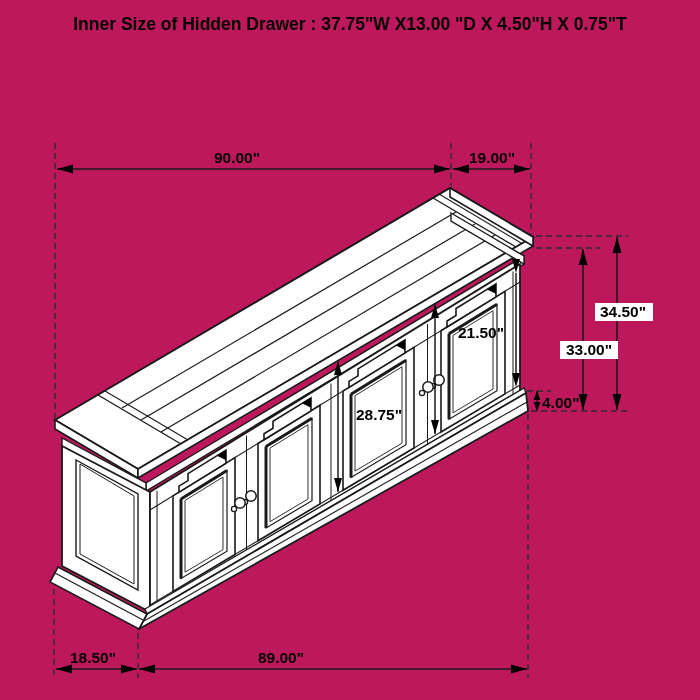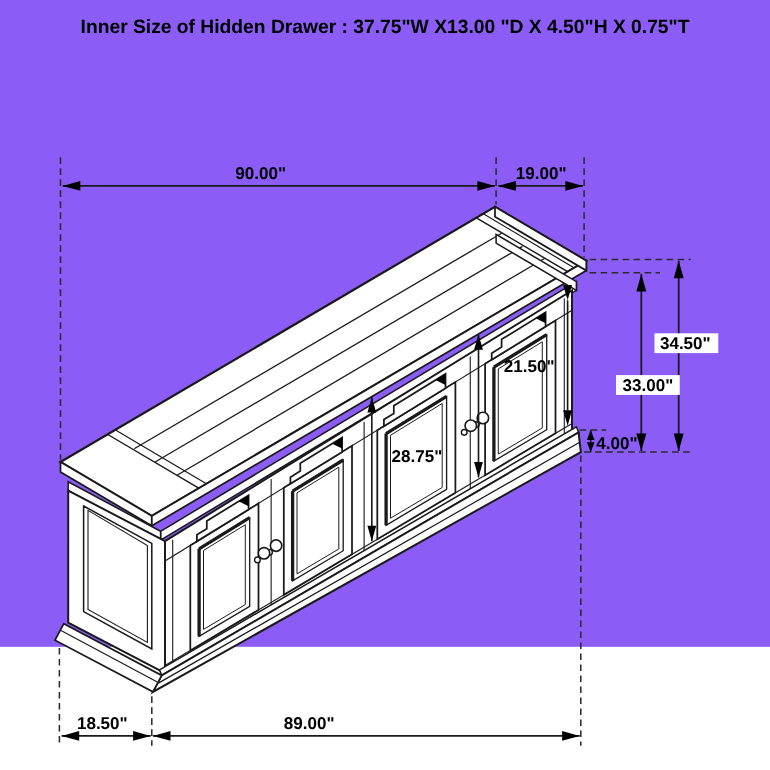--- a/index.html
+++ b/index.html
@@ -1,16 +1,16 @@
 <!DOCTYPE html>
 <html><head>
 <meta charset="utf-8">
 <style>
   html,body{margin:0;padding:0;background:#ffffff;width:700px;height:700px;overflow:hidden;}
-  #stage{position:relative;width:700px;height:588px;background:#8b5cf6;}
+  #stage{position:relative;width:700px;height:700px;background:#be185d;}
   svg{display:block;}
   text{fill:#000;font-family:"Liberation Sans",sans-serif;}
   .dim{font-size:15.5px;font-weight:bold;}
   .title{font-size:17.5px;font-weight:bold;}
 </style>
 </head>
 <body>
 
 <div id="stage">
   <svg id="diagram" width="700" height="700" viewBox="0 0 700 700">

